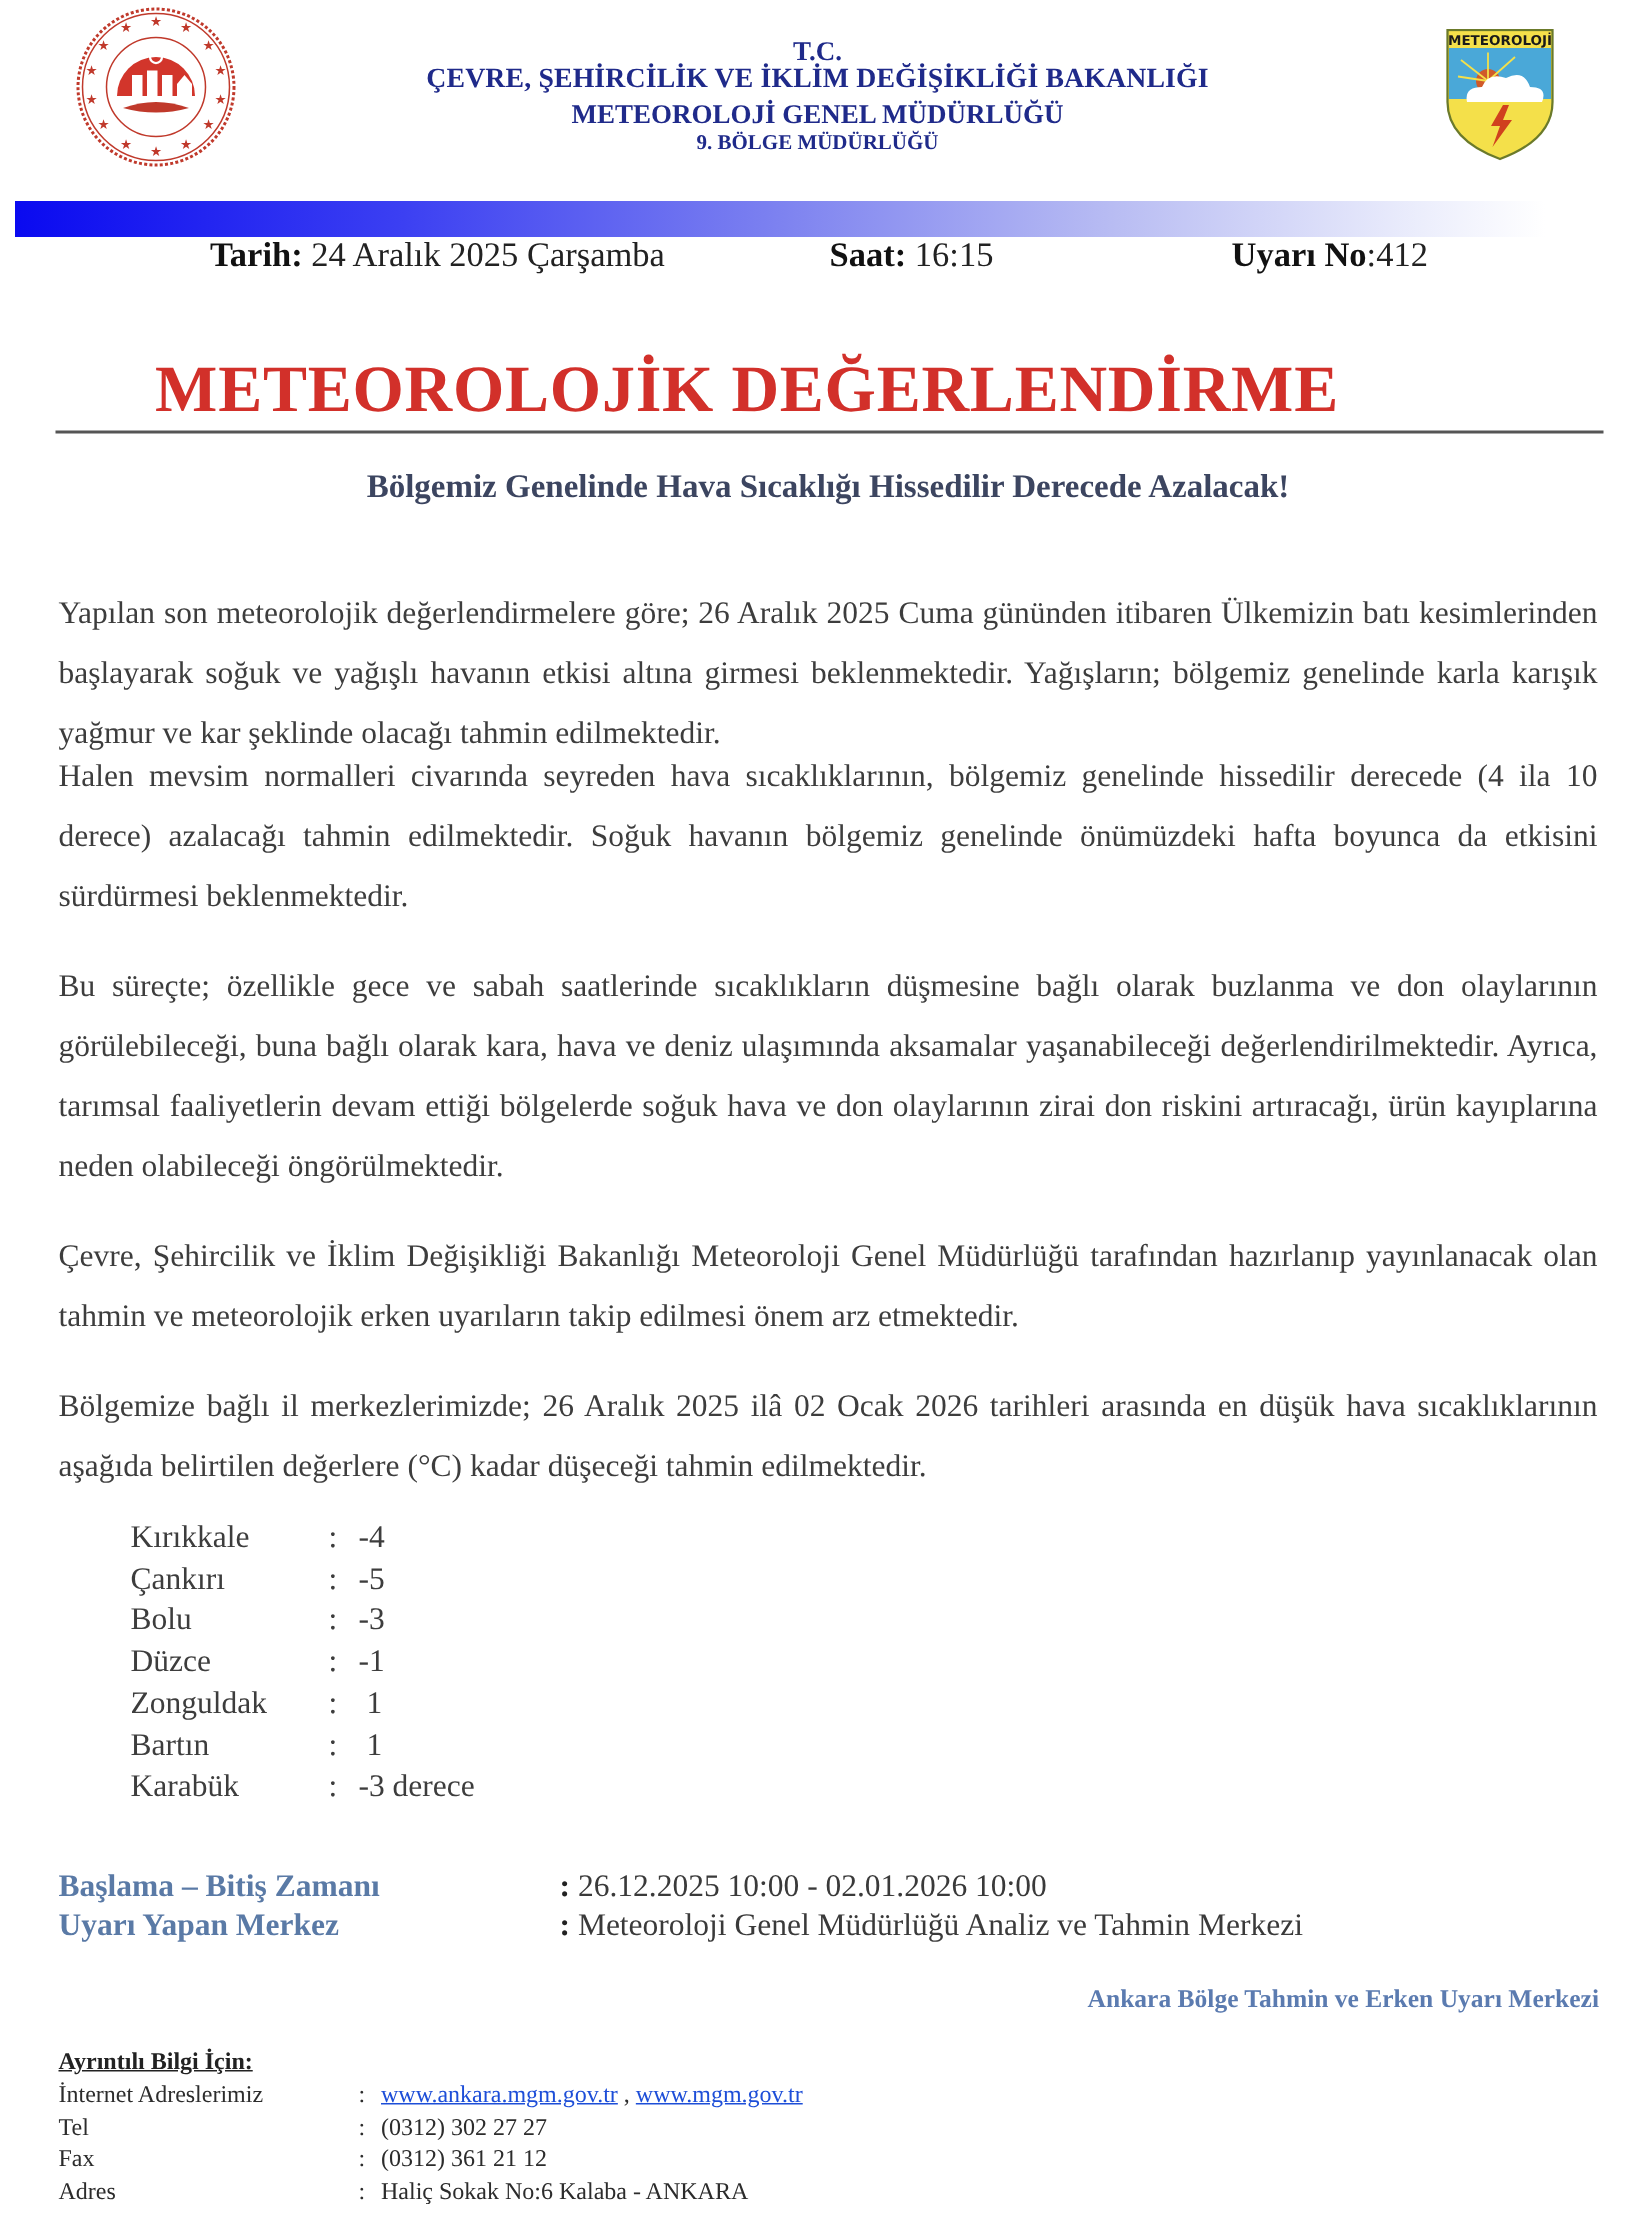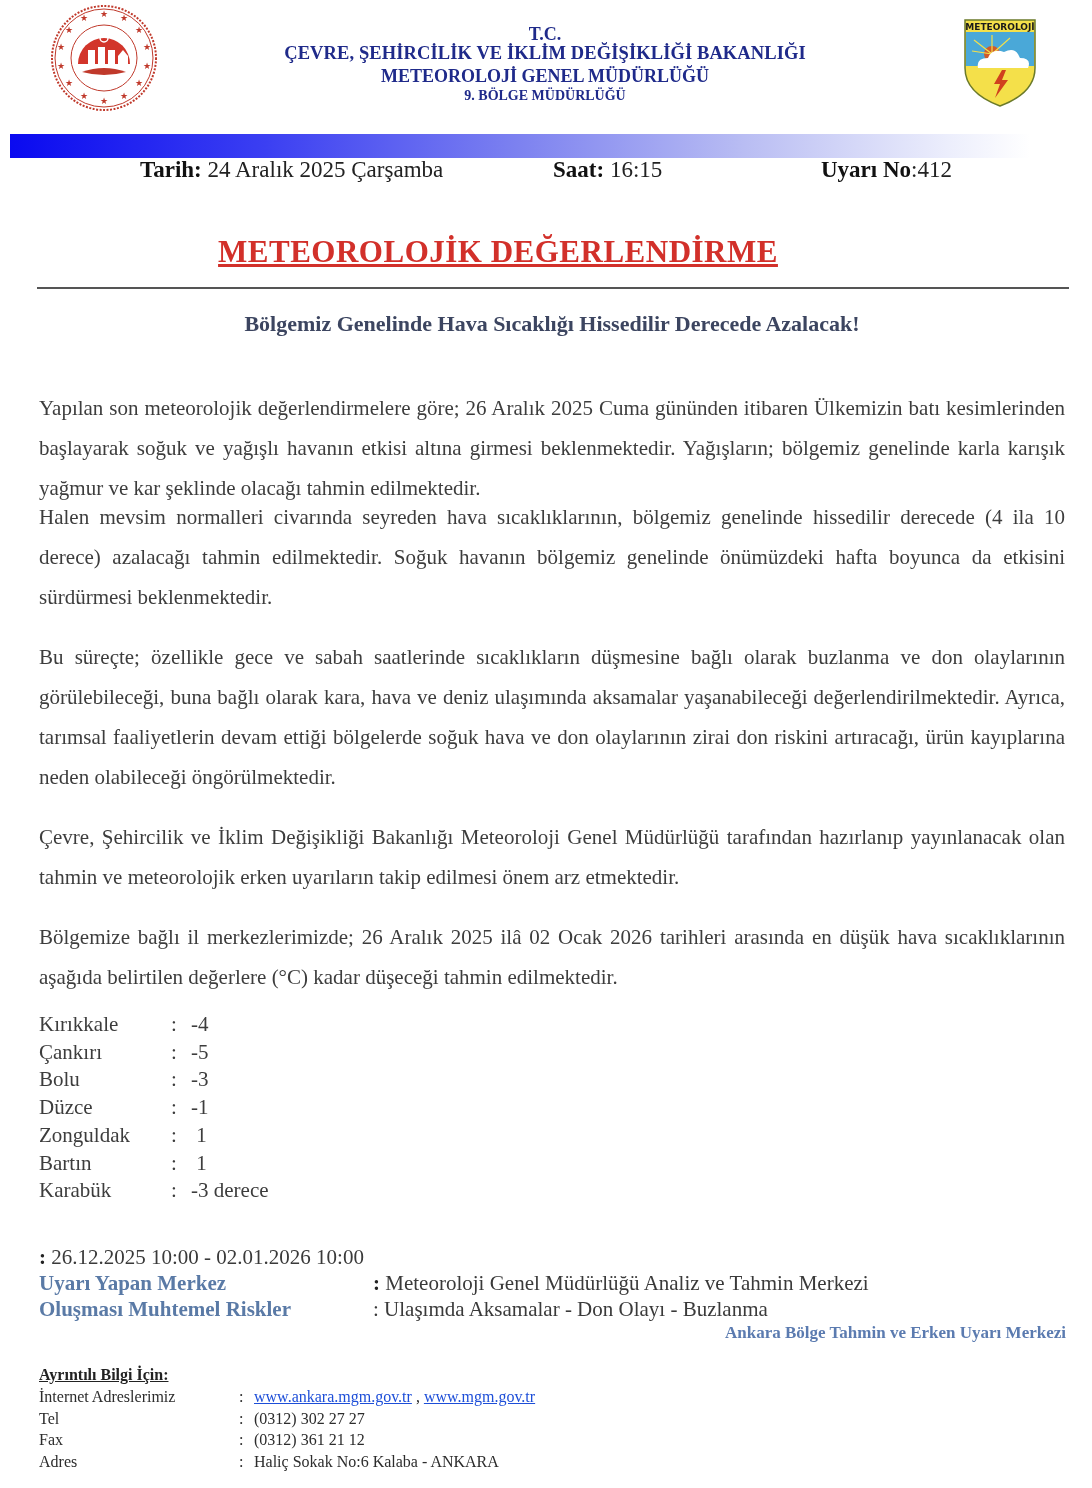--- a/index.html
+++ b/index.html
@@ -19,35 +19,35 @@
   .gradbar { left: 10px; top: 134px; width: 1020px; height: 24px;
              background: linear-gradient(to right, #0a0af0 0%, #3b3ff2 25%, #7d82f0 50%, #b9bdf3 72%, #eceefc 92%, #ffffff 100%); }
 
   .meta { top: 157px; font-size: 23px; color: #222; }
   .meta b { color: #111; }
   .meta-date { left: 140px; }
   .meta-time { left: 553px; }
   .meta-no { left: 821px; }
 
   .title { left: 0; width: 996px; top: 234px; text-align: center; color: #d2302a;
-           font-weight: bold; font-size: 31px; letter-spacing: 0.5px; text-decoration: underline; }
+           font-weight: bold; font-size: 44px; letter-spacing: 0.5px; }
   .title-rule { left: 37px; top: 287px; width: 1032px; height: 0; border-top: 2px solid #555; }
   .subtitle { left: 0; width: 1104px; top: 311px; text-align: center; color: #3c4560;
               font-weight: bold; font-size: 22px; }
 
   .para { left: 39px; width: 1026px; font-size: 21px; line-height: 40px; text-align: justify; color: #3d3d3d; }
   .p1 { top: 356px; margin-top: 32px; }
   .p2 { top: 497px; }
   .p3 { top: 637px; }
   .p4 { top: 817px; }
   .p5 { top: 917px; }
 
   .temps { left: 39px; top: 1011px; font-size: 21px; line-height: 27.7px; color: #3d3d3d; }
   .temps .row { display: flex; }
-  .temps .city { width: 132px; }
+  .temps .city { width: 132px; margin-left: 48px; }
   .temps .colon { width: 20px; }
   .temps .val { }
 
   .details { left: 39px; top: 1244px; font-size: 21px; line-height: 26px; }
   .details .row { display: flex; }
   .details .lbl { width: 334px; color: #5a7aa6; font-weight: bold; }
   .details .val { color: #3a3a3a; }
   .details .val b { color: #222; }
   .center-link { left: 600px; width: 466px; top: 1323px; text-align: right; font-size: 17px;
                  font-weight: bold; color: #5b7bb0; }
@@ -165,30 +165,27 @@
     </div>
   <div class="row">
       <span class="city">Karabük</span>
       <span class="colon">:</span>
       <span class="val">-3 derece</span>
     </div>
 </div>
 
 <div class="abs details">
   <div class="row">
+    <span class="lbl">Başlama – Bitiş Zamanı</span>
     <span class="val"><b>: </b><span>26.12.2025 10:00 - 02.01.2026 10:00</span></span>
   </div>
   <div class="row">
     <span class="lbl">Uyarı Yapan Merkez</span>
     <span class="val"><b>: </b><span>Meteoroloji Genel Müdürlüğü Analiz ve Tahmin Merkezi</span></span>
   </div>
-  <div class="row">
-    <span class="lbl">Oluşması Muhtemel Riskler</span>
-    <span class="val"><span>: </span><span>Ulaşımda Aksamalar - Don Olayı - Buzlanma</span></span>
-  </div>
 </div>
 <div class="abs center-link">Ankara Bölge Tahmin ve Erken Uyarı Merkezi</div>
 
 <div class="abs contact-head">Ayrıntılı Bilgi İçin:</div>
 <div class="abs contact">
   <div class="row">
     <span class="lbl">İnternet Adreslerimiz</span>
     <span class="colon">:</span>
     <span><a>www.ankara.mgm.gov.tr</a><span style="white-space:pre"> , </span><a>www.mgm.gov.tr</a></span>
   </div>

